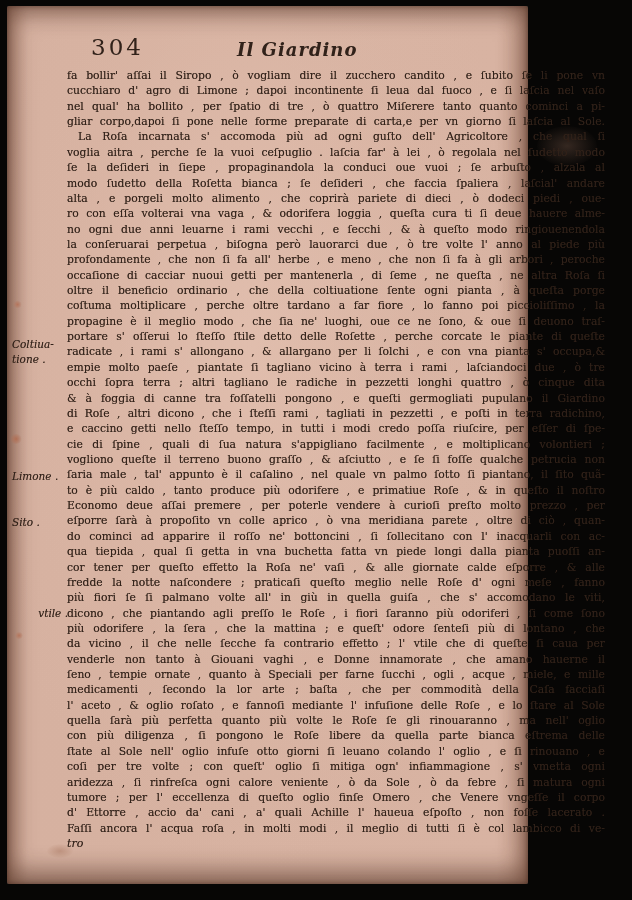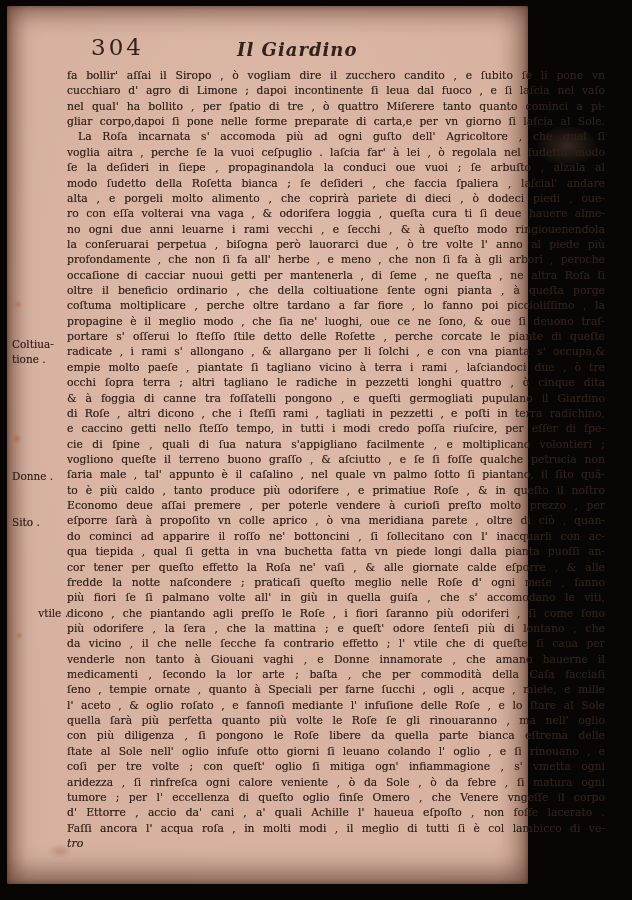--- a/index.html
+++ b/index.html
@@ -40,21 +40,21 @@
   }
   .line.indent{text-indent:11px;}
   .catchword{
     font-size:11px;line-height:15.36px;height:15.36px;
     padding-right:24px;color:var(--ink);
     text-shadow:0 0 .5px rgba(52,32,20,.55);
     font-style:italic;
   }
   .margin-note{
     position:absolute;left:5px;width:56px;
-    font-size:10.5px;line-height:12px;color:var(--ink);
+    font-style:italic;font-size:10.5px;line-height:12px;color:var(--ink);
     text-shadow:0 0 .5px rgba(52,32,20,.5);
   }
   .stain{
     position:absolute;border-radius:50%;pointer-events:none;
   }
   .stain.s1{left:6px;top:295px;width:9px;height:7px;background:radial-gradient(circle,#b5765d 0%,rgba(181,118,93,0) 75%);}
   .stain.s2{left:3px;top:428px;width:12px;height:10px;background:radial-gradient(circle,#b06f55 0%,rgba(176,111,85,0) 75%);}
   .stain.s3{left:8px;top:626px;width:8px;height:7px;background:radial-gradient(circle,#b5765d 0%,rgba(181,118,93,0) 75%);}
   .stain.s4{left:40px;top:838px;width:26px;height:14px;background:radial-gradient(ellipse,rgba(150,95,70,.35) 0%,rgba(150,95,70,0) 75%);}
   .stain.s5{left:530px;top:120px;width:60px;height:40px;background:radial-gradient(ellipse,rgba(190,140,115,.25) 0%,rgba(190,140,115,0) 75%);}
@@ -69,21 +69,21 @@
   <div class="stain s4"></div>
   <div class="stain s5"></div>
 
   <div class="page-number">304</div>
 
   <div class="running-title">Il Giardino</div>
 
   <div class="margin-notes" id="margin-notes">
       <div class="margin-note" style="top: 332px;">Coltiua-</div>
       <div class="margin-note" style="top: 347px;">tione .</div>
-      <div class="margin-note" style="top: 464px;">Donne .</div>
+      <div class="margin-note" style="top: 464px;">Limone .</div>
       <div class="margin-note" style="top: 510px;">Sito .</div>
       <div class="margin-note" style="top: 601px; text-align: right;">vtile .</div>
     </div>
 
   <div class="body-text" id="body-text">
       <div class="line">fa bollir' aſſai il Siropo , ò vogliam dire il zucchero candito , e ſubito ſe li pone vn</div>
       <div class="line">cucchiaro d' agro di Limone ; dapoi incontinente ſi leua dal fuoco , e ſi laſcia nel vaſo</div>
       <div class="line">nel qual' ha bollito , per ſpatio di tre , ò quattro Miſerere tanto quanto cominci a pi-</div>
       <div class="line">gliar corpo,dapoi ſi pone nelle forme preparate di carta,e per vn giorno ſi laſcia al Sole.</div>
       <div class="line indent">La Roſa incarnata s' accomoda più ad ogni guſto dell' Agricoltore , che qual ſi</div>
@@ -114,22 +114,22 @@
       <div class="line">eſporre ſarà à propoſito vn colle aprico , ò vna meridiana parete , oltre di ciò , quan-</div>
       <div class="line">do cominci ad apparire il roſſo ne' bottoncini , ſi ſollecitano con l' inacquarli con ac-</div>
       <div class="line">qua tiepida , qual ſi getta in vna buchetta fatta vn piede longi dalla pianta puoſſi an-</div>
       <div class="line">cor tener per queſto effetto la Roſa ne' vaſi , &amp; alle giornate calde eſporre , &amp; alle</div>
       <div class="line">fredde la notte naſcondere ; praticaſi queſto meglio nelle Roſe d' ogni meſe , fanno</div>
       <div class="line">più fiori ſe ſi palmano volte all' in giù in quella guiſa , che s' accomodano le viti,</div>
       <div class="line">dicono , che piantando agli preſſo le Roſe , i fiori ſaranno più odoriferi , ſi come ſono</div>
       <div class="line">più odorifere , la ſera , che la mattina ; e queſt' odore ſenteſi più di lontano , che</div>
       <div class="line">da vicino , il che nelle ſecche fa contrario effetto ; l' vtile che di queſte ſi caua per</div>
       <div class="line">venderle non tanto à Giouani vaghi , e Donne innamorate , che amano hauerne il</div>
+      <div class="line">ſeno , tempie ornate , quanto à Speciali per farne ſucchi , ogli , acque , miele, e mille</div>
       <div class="line">medicamenti , ſecondo la lor arte ; baſta , che per commodità della Caſa facciaſi</div>
-      <div class="line">ſeno , tempie ornate , quanto à Speciali per farne ſucchi , ogli , acque , miele, e mille</div>
       <div class="line">l' aceto , &amp; oglio roſato , e fannoſi mediante l' infuſione delle Roſe , e lo ſtare al Sole</div>
       <div class="line">quella ſarà più perfetta quanto più volte le Roſe ſe gli rinouaranno , ma nell' oglio</div>
       <div class="line">con più diligenza , ſi pongono le Roſe libere da quella parte bianca eſtrema delle</div>
       <div class="line">ſtate al Sole nell' oglio infuſe otto giorni ſi leuano colando l' oglio , e ſi rinouano , e</div>
       <div class="line">coſi per tre volte ; con queſt' oglio ſi mitiga ogn' infiammagione , s' vmetta ogni</div>
       <div class="line">aridezza , ſi rinfreſca ogni calore veniente , ò da Sole , ò da febre , ſi matura ogni</div>
       <div class="line">tumore ; per l' eccellenza di queſto oglio finſe Omero , che Venere vngeſſe il corpo</div>
       <div class="line">d' Ettorre , accio da' cani , a' quali Achille l' haueua eſpoſto , non foſſe lacerato .</div>
       <div class="line">Faſſi ancora l' acqua roſa , in molti modi , il meglio di tutti ſi è col lambicco di ve-</div>
       <div class="catchword">tro</div>

